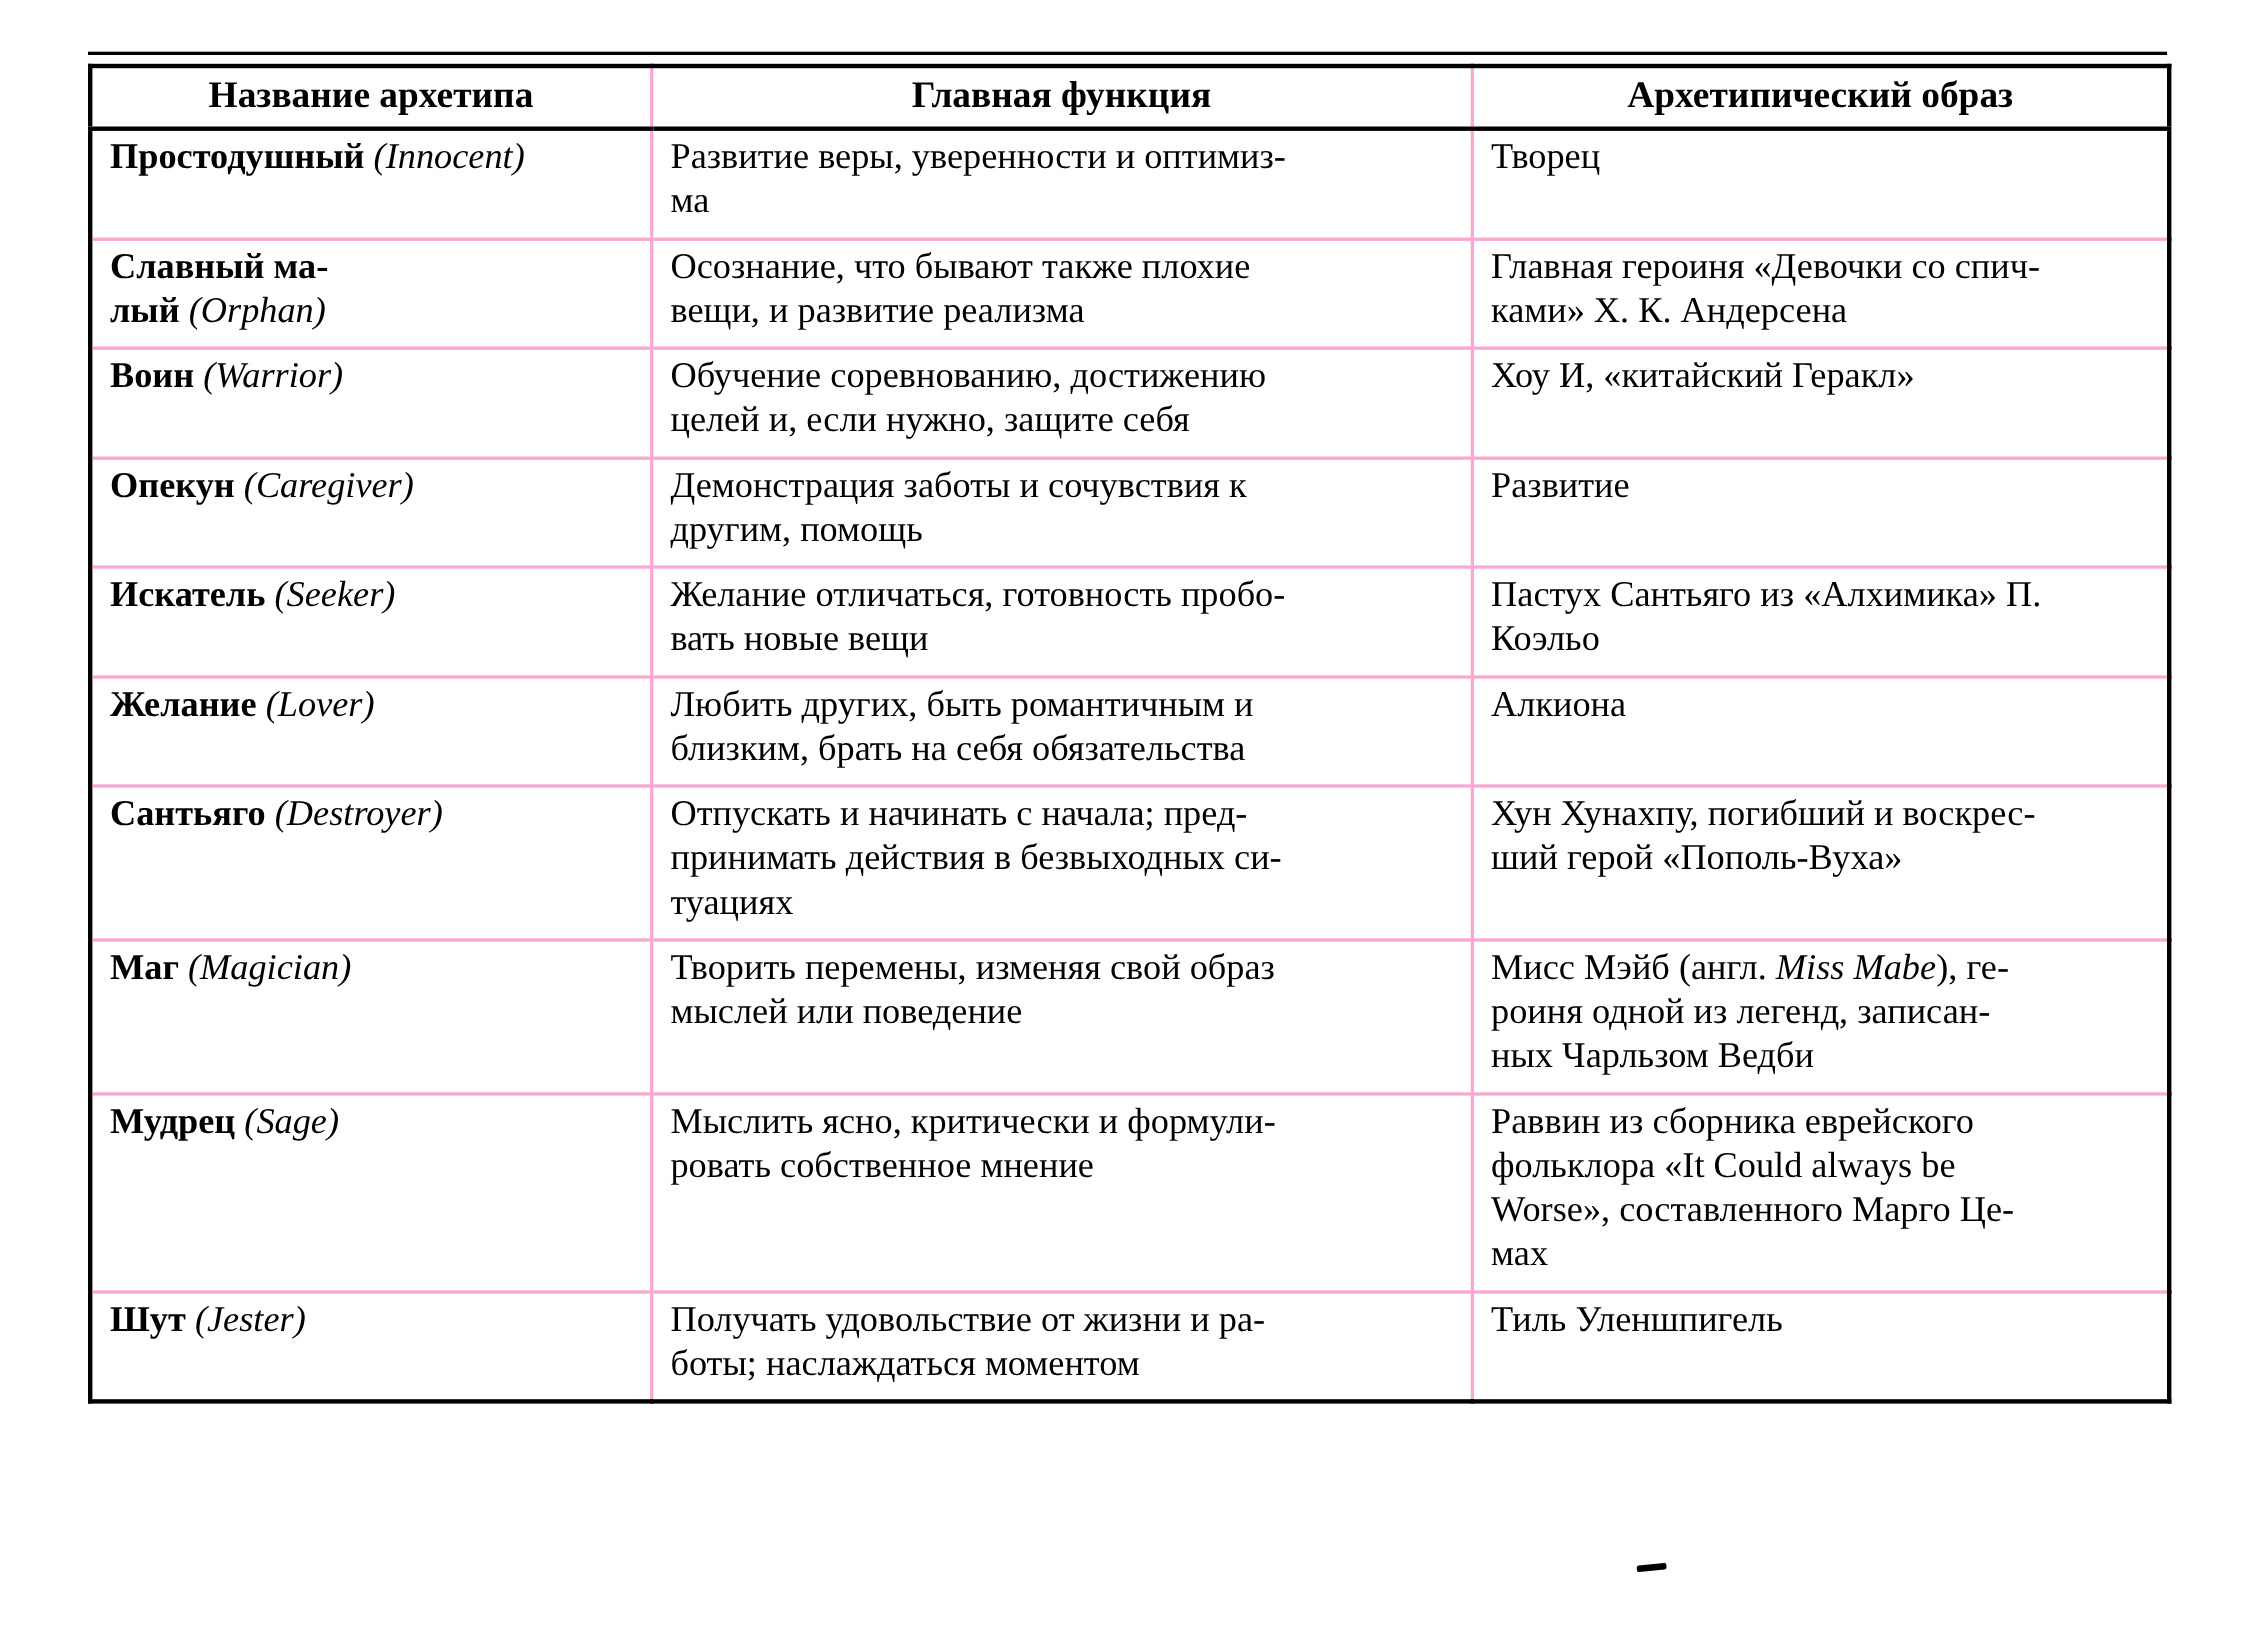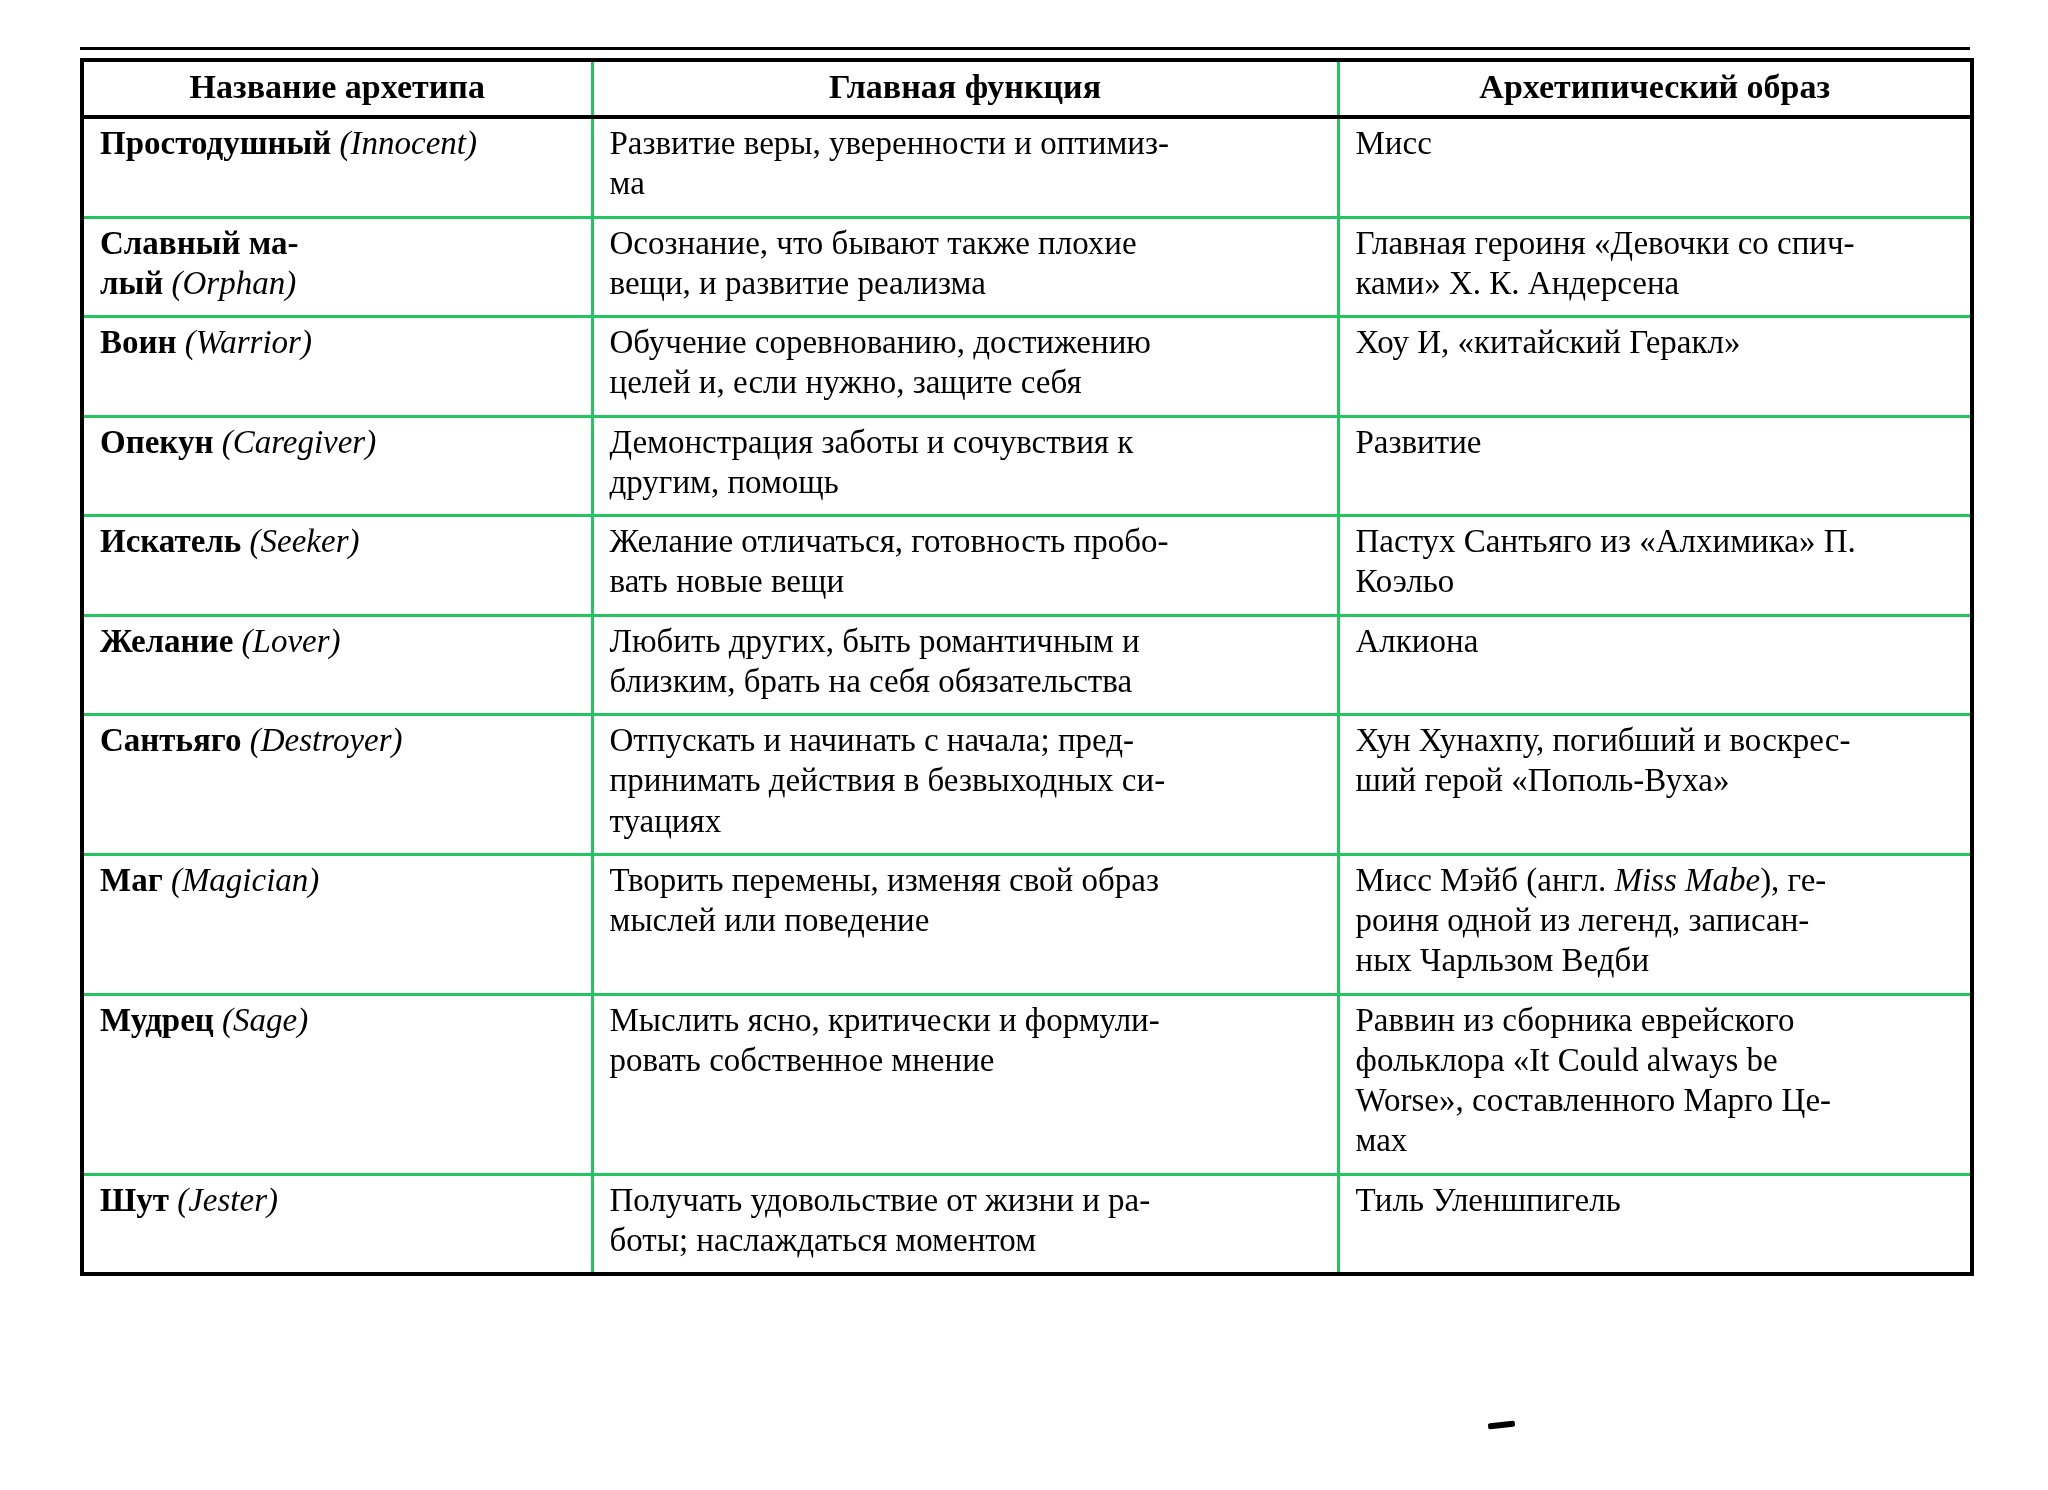--- a/index.html
+++ b/index.html
@@ -29,21 +29,21 @@
   table.archetypes {
     border-collapse: collapse;
     table-layout: fixed;
     width: 1890px;
     border: 4px solid #000000;
   }
   col.c1 { width: 510px; }
   col.c2 { width: 746px; }
   col.c3 { width: 634px; }
   th, td {
-    border: 3px solid #22c55e;
+    border: 3px solid #f9a8d4;
     vertical-align: top;
     box-sizing: border-box;
   }
   th {
     font-size: 34px;
     line-height: 1.3;
     font-weight: bold;
     text-align: center;
     padding: 3px 10px 6px 10px;
     border-bottom: 4px solid #000000;
@@ -83,21 +83,21 @@
         <th>Название архетипа</th>
         <th>Главная функция</th>
         <th>Архетипический образ</th>
       </tr>
     </thead>
     <tbody>
       <tr>
         <td><span class="ru pl">Простодушный</span> <span class="en">(Innocent)</span></td>
         <td class="pl">Развитие веры, уверенности и оптимиз-
 ма</td>
-        <td class="pl">Мисс</td>
+        <td class="pl">Творец</td>
       </tr>
       <tr>
         <td><span class="ru pl">Славный ма-
 лый</span> <span class="en">(Orphan)</span></td>
         <td class="pl">Осознание, что бывают также плохие
 вещи, и развитие реализма</td>
         <td class="pl">Главная героиня «Девочки со спич-
 ками» Х. К. Андерсена</td>
       </tr>
       <tr>

